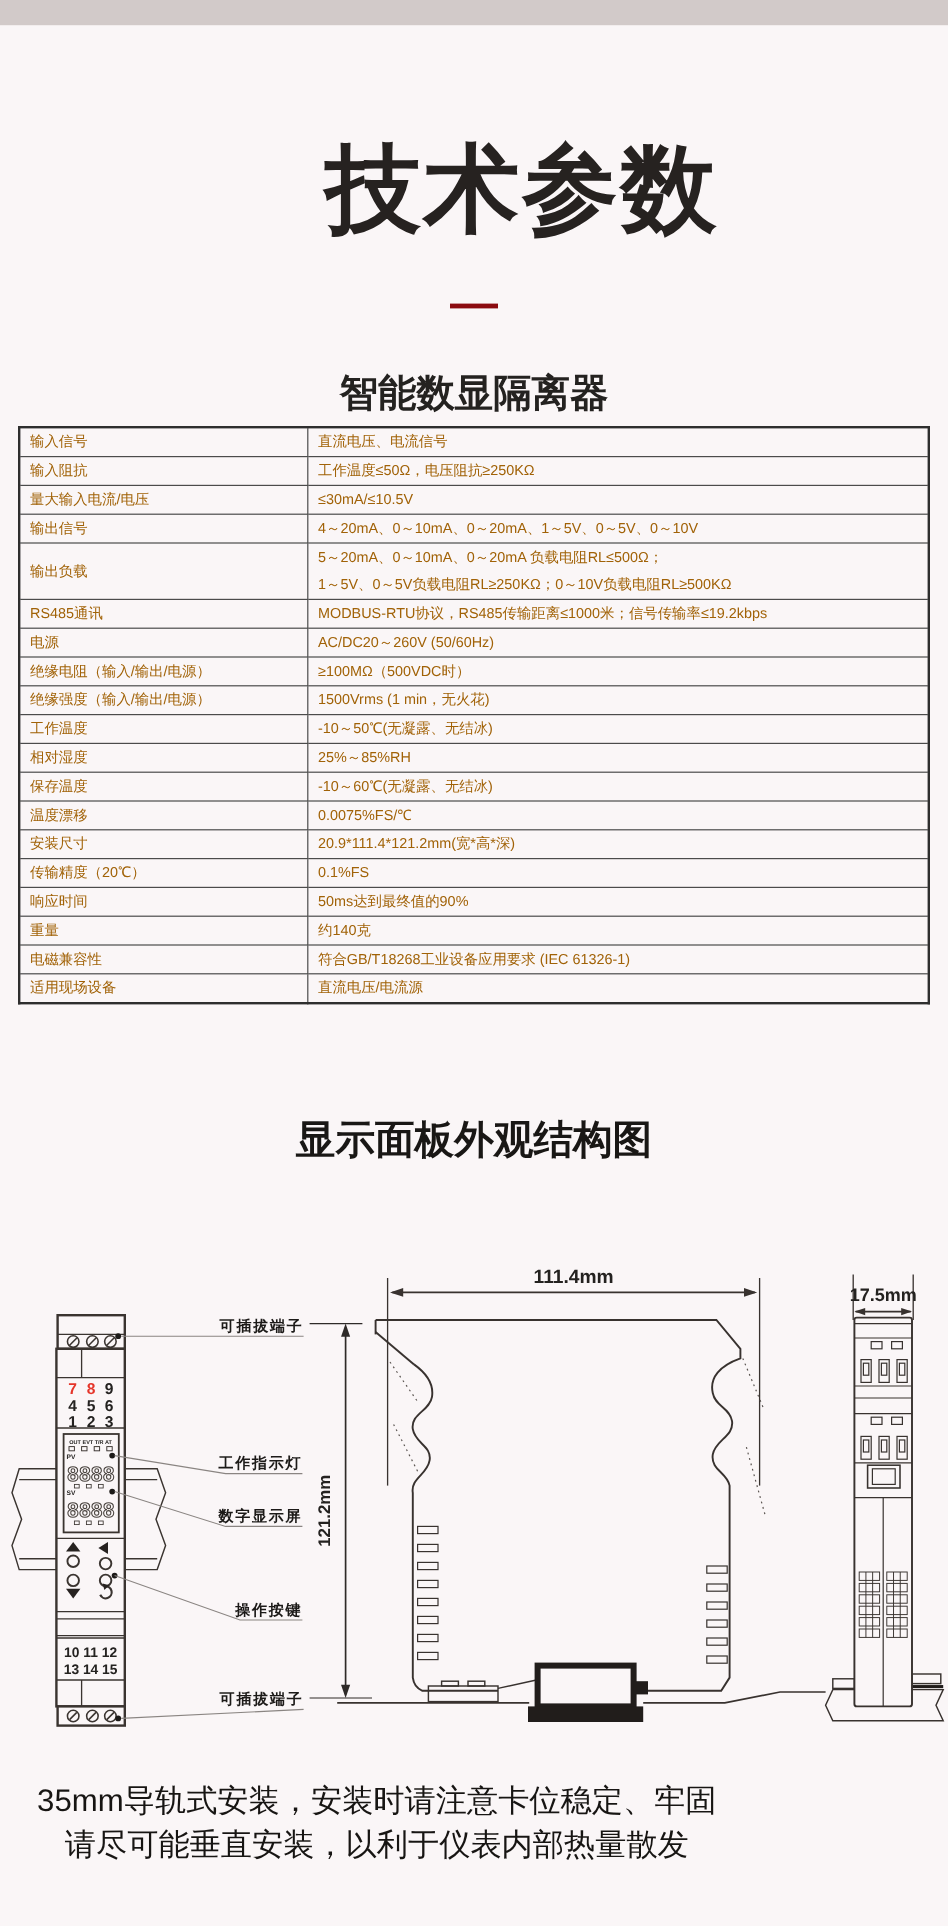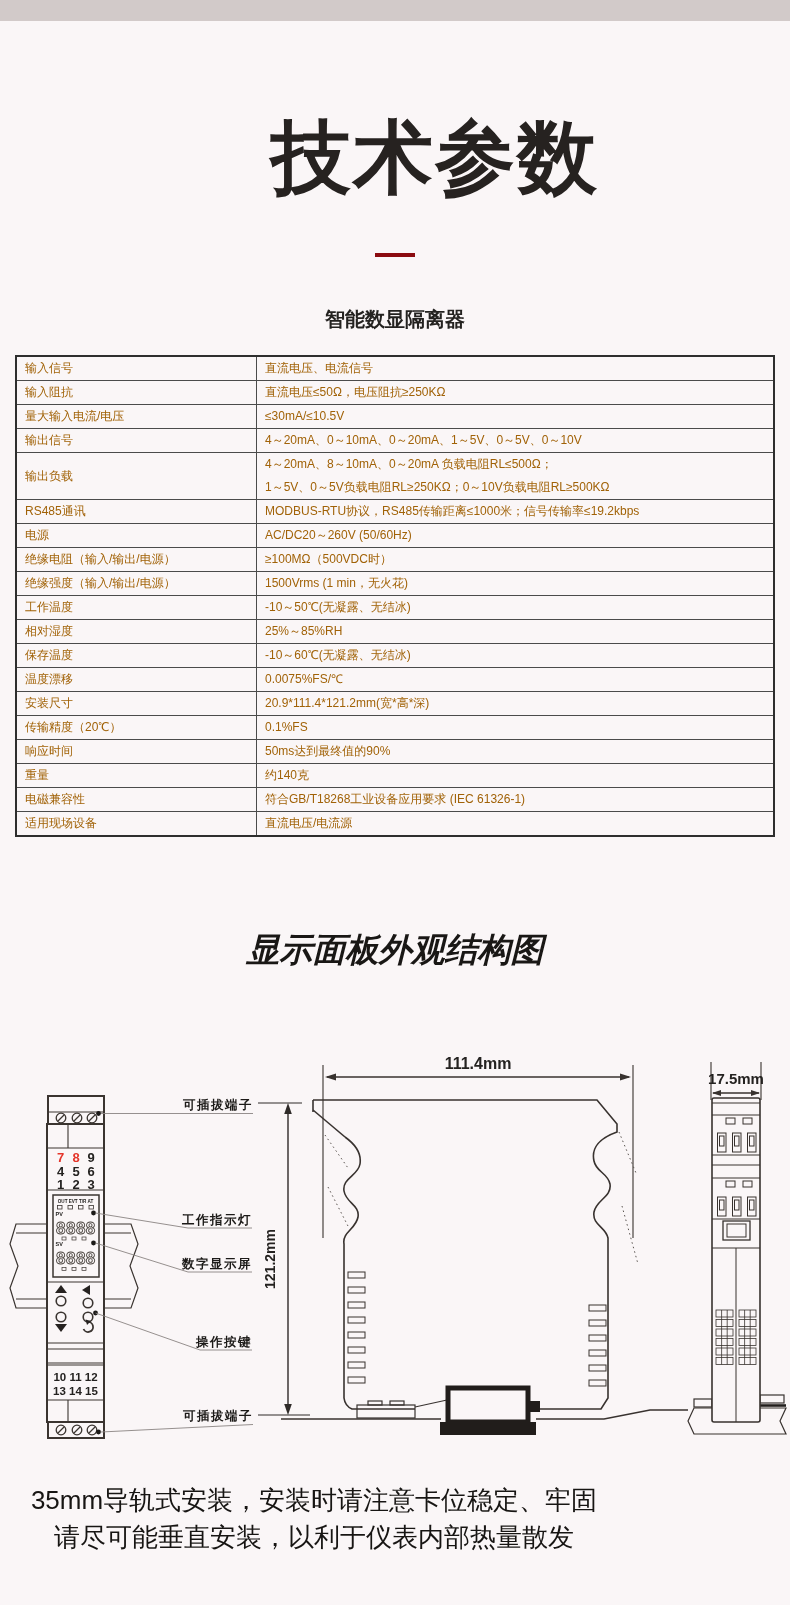--- a/index.html
+++ b/index.html
@@ -3,28 +3,28 @@
 <meta charset="utf-8">
 <style>
   html,body{margin:0;padding:0;}
   body{width:790px;height:1605px;position:relative;background:#faf6f7;
        font-family:"Liberation Sans",sans-serif;color:#1f1f1f;overflow:hidden;}
   .abs{position:absolute;}
   .topbar{top:0;left:0;width:790px;height:21px;}
   .title{top:104px;left:0;width:790px;text-align:center;font-size:80px;line-height:108px;
          font-weight:bold;letter-spacing:2px;color:#262220;margin-left:40px;}
   .accent{top:253px;left:375px;width:40px;height:4px;}
-  .subtitle{top:306px;left:0;width:790px;text-align:center;font-size:20px;font-weight:600;color:#242220;}
+  .subtitle{top:306px;left:0;width:790px;text-align:center;font-size:32px;font-weight:600;color:#242220;}
   table.spec{position:absolute;top:355px;left:15px;width:760px;border-collapse:collapse;
              table-layout:fixed;border:2px solid #2e2e2e;}
   table.spec td{border:1px solid #4b4b4b;font-size:12px;line-height:23px;height:23px;
                 padding:0 4px 0 8px;vertical-align:middle;color:#a16207;}
   td.lbl{width:227px;}
   td.val{white-space:pre-line;margin-left:28px;}
-  .section-title{top:928px;left:0;width:790px;text-align:center;font-size:33px;font-weight:bold;color:#191715;font-style:italic;}
+  .section-title{top:928px;left:0;width:790px;text-align:center;font-size:33px;font-weight:bold;color:#191715;}
   .diagram{top:1020px;left:0;}
   .footer{top:1482px;left:0;width:628px;text-align:center;font-size:26px;line-height:37px;color:#171513;}
   svg text{font-family:"Liberation Sans",sans-serif;}
   .callout{font-size:12.5px;font-weight:bold;letter-spacing:1.5px;fill:#1c1a18;}
   .dimtxt{font-weight:bold;fill:#242220;}
 </style>
 </head>
 <body>
 
 <div class="abs topbar" style="background:#d2cac9;"></div>
@@ -34,33 +34,33 @@
 <div class="abs subtitle">智能数显隔离器</div>
 
 <table class="spec">
   <tbody>
       <tr>
         <td class="lbl">输入信号</td>
         <td class="val">直流电压、电流信号</td>
       </tr>
   <tr>
         <td class="lbl">输入阻抗</td>
-        <td class="val">直流电压≤50Ω，电压阻抗≥250KΩ</td>
+        <td class="val">工作温度≤50Ω，电压阻抗≥250KΩ</td>
       </tr>
   <tr>
         <td class="lbl">量大输入电流/电压</td>
         <td class="val">≤30mA/≤10.5V</td>
       </tr>
   <tr>
         <td class="lbl">输出信号</td>
         <td class="val">4～20mA、0～10mA、0～20mA、1～5V、0～5V、0～10V</td>
       </tr>
   <tr>
         <td class="lbl">输出负载</td>
-        <td class="val">4～20mA、8～10mA、0～20mA 负载电阻RL≤500Ω；
+        <td class="val">5～20mA、0～10mA、0～20mA 负载电阻RL≤500Ω；
 1～5V、0～5V负载电阻RL≥250KΩ；0～10V负载电阻RL≥500KΩ</td>
       </tr>
   <tr>
         <td class="lbl">RS485通讯</td>
         <td class="val">MODBUS-RTU协议，RS485传输距离≤1000米；信号传输率≤19.2kbps</td>
       </tr>
   <tr>
         <td class="lbl">电源</td>
         <td class="val">AC/DC20～260V (50/60Hz)</td>
       </tr>

